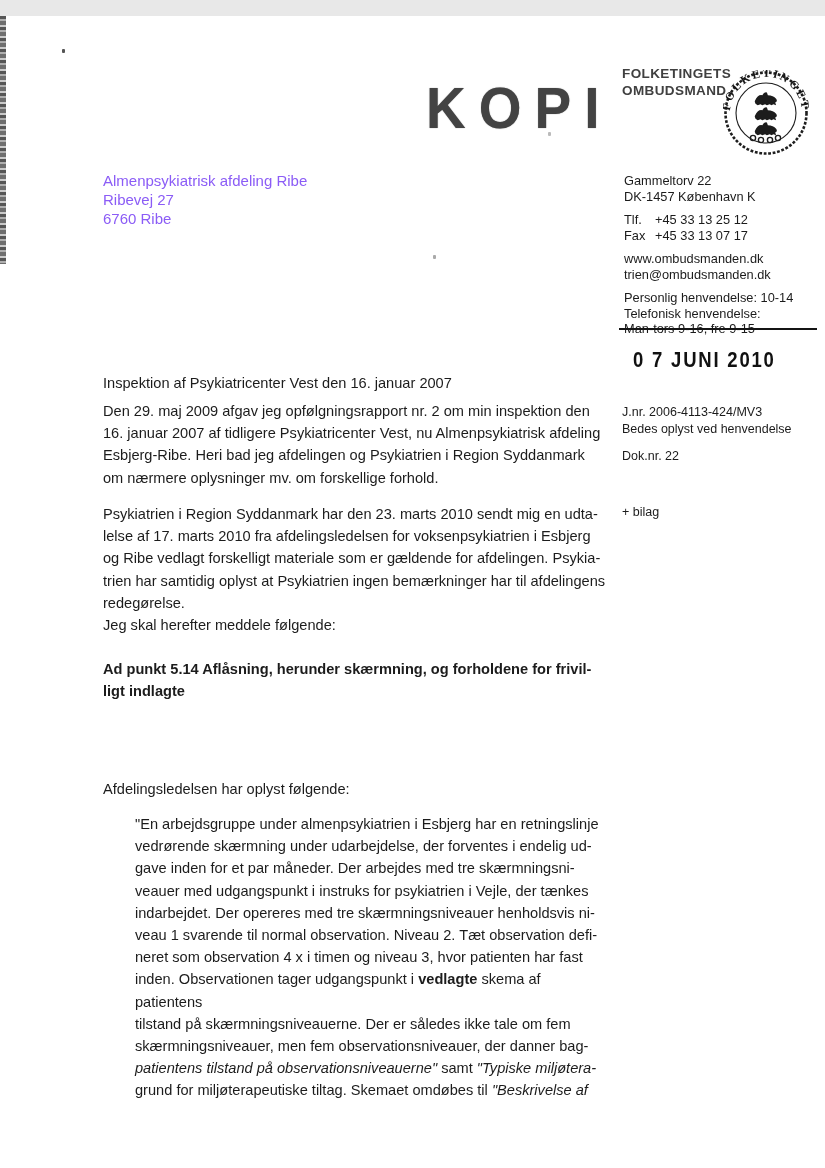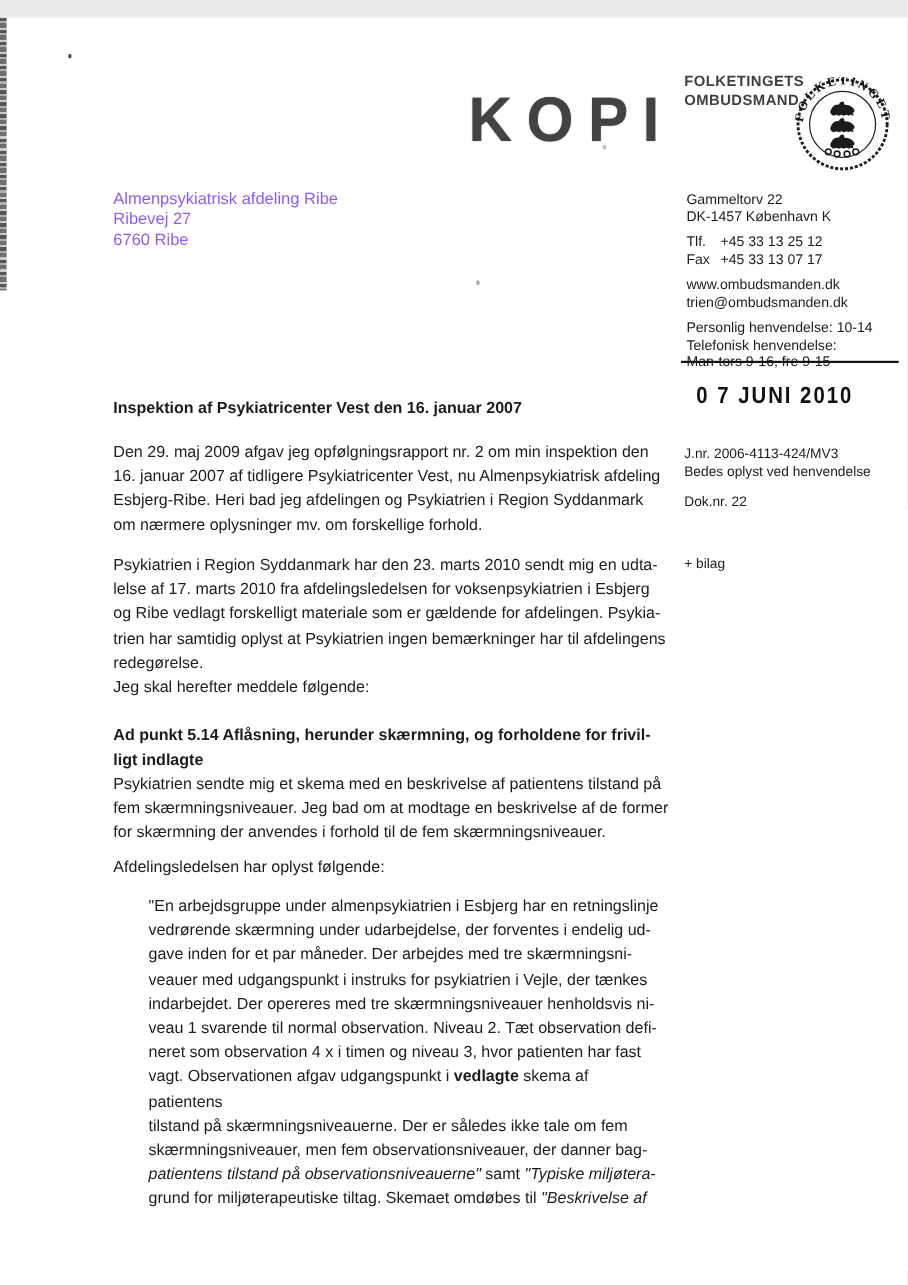--- a/index.html
+++ b/index.html
@@ -54,21 +54,21 @@
     transform:scaleY(1.15); transform-origin:top left; white-space:nowrap;
   }
 
   .refblock{position:absolute; left:622px; top:388px; font-size:12.5px; line-height:16.5px; color:#1b1b1b;}
   .refblock .doknr{margin-top:11px;}
   .refblock .bilag{margin-top:39px;}
 
   
   .col{position:absolute; left:103px; width:510px; font-size:14.6px; line-height:22.2px; color:#1c1c1c;}
   .lines{white-space:pre-line;}
-  .subject{top:344px; font-weight:700;}
+  .subject{top:356px; font-weight:400;}
   .para1{top:384px;}
   .para2{top:487px;}
   .para3{top:598px;}
   .heading514{top:642px; font-weight:700;}
   .para4{top:686px;}
   .para5{top:762px;}
   .quote{left:135px; top:797px; width:468px;}
   .b{font-weight:700;}
   .i{font-style:italic;}
 </style>
@@ -154,33 +154,30 @@
 Esbjerg-Ribe. Heri bad jeg afdelingen og Psykiatrien i Region Syddanmark
 om nærmere oplysninger mv. om forskellige forhold.</div>
   <div class="col para2 lines">Psykiatrien i Region Syddanmark har den 23. marts 2010 sendt mig en udta-
 lelse af 17. marts 2010 fra afdelingsledelsen for voksenpsykiatrien i Esbjerg
 og Ribe vedlagt forskelligt materiale som er gældende for afdelingen. Psykia-
 trien har samtidig oplyst at Psykiatrien ingen bemærkninger har til afdelingens
 redegørelse.</div>
   <div class="col para3">Jeg skal herefter meddele følgende:</div>
   <div class="col heading514 lines">Ad punkt 5.14 Aflåsning, herunder skærmning, og forholdene for frivil-
 ligt indlagte</div>
-  <div class="col para4 lines">Psykiatrien sendte mig et skema med en beskrivelse af patientens tilstand på
-fem skærmningsniveauer. Jeg bad om at modtage en beskrivelse af de former
-for skærmning der anvendes i forhold til de fem skærmningsniveauer.</div>
   <div class="col para5">Afdelingsledelsen har oplyst følgende:</div>
 
   <div class="col quote">
     <div class="lines">"En arbejdsgruppe under almenpsykiatrien i Esbjerg har en retningslinje
 vedrørende skærmning under udarbejdelse, der forventes i endelig ud-
 gave inden for et par måneder. Der arbejdes med tre skærmningsni-
 veauer med udgangspunkt i instruks for psykiatrien i Vejle, der tænkes
 indarbejdet. Der opereres med tre skærmningsniveauer henholdsvis ni-
 veau 1 svarende til normal observation. Niveau 2. Tæt observation defi-
 neret som observation 4 x i timen og niveau 3, hvor patienten har fast</div>
-    <div><span>vagt. Observationen afgav udgangspunkt i </span><span class="b">vedlagte</span><span> skema af patientens</span></div>
+    <div><span>inden. Observationen tager udgangspunkt i </span><span class="b">vedlagte</span><span> skema af patientens</span></div>
     <div class="lines">tilstand på skærmningsniveauerne. Der er således ikke tale om fem
 skærmningsniveauer, men fem observationsniveauer, der danner bag-</div>
     <div><span class="i">patientens tilstand på observationsniveauerne"</span><span> samt </span><span class="i">"Typiske miljøtera-</span></div>
     <div><span>grund for miljøterapeutiske tiltag. Skemaet omdøbes til </span><span class="i">"Beskrivelse af</span></div>
   </div>
 
 </div>
 
 </body></html>

